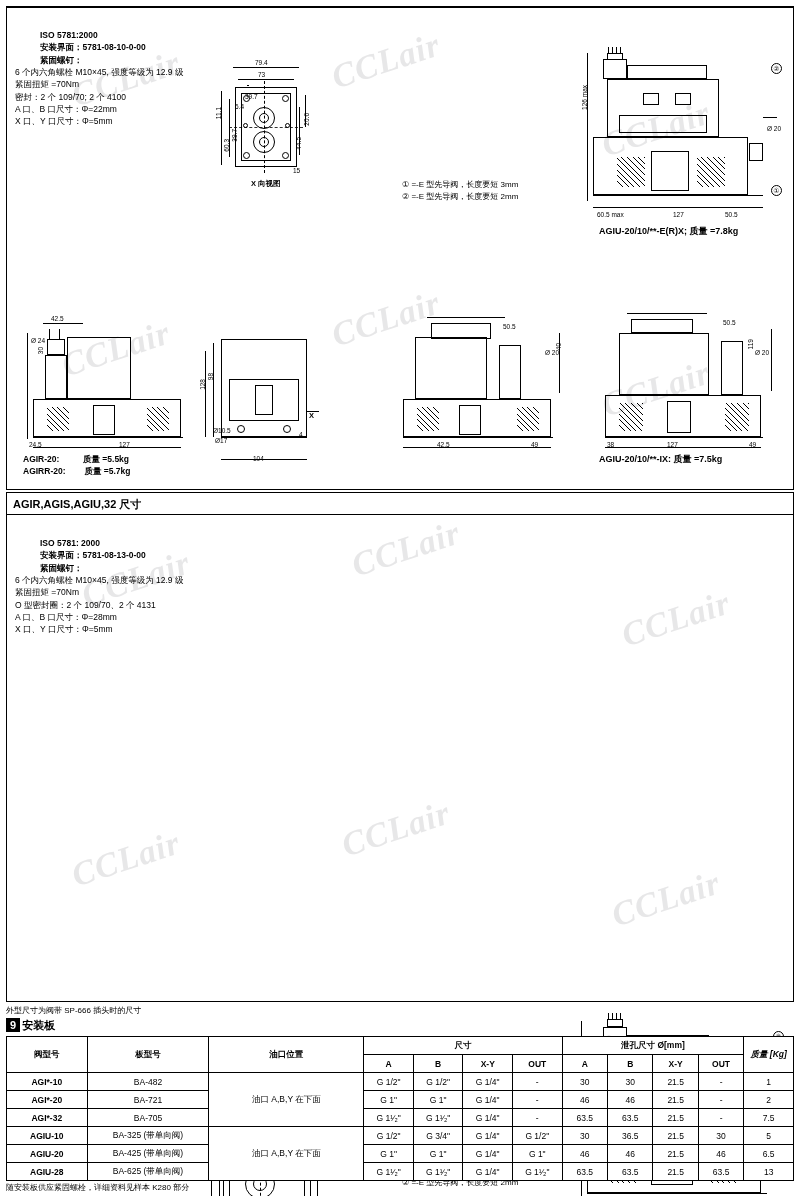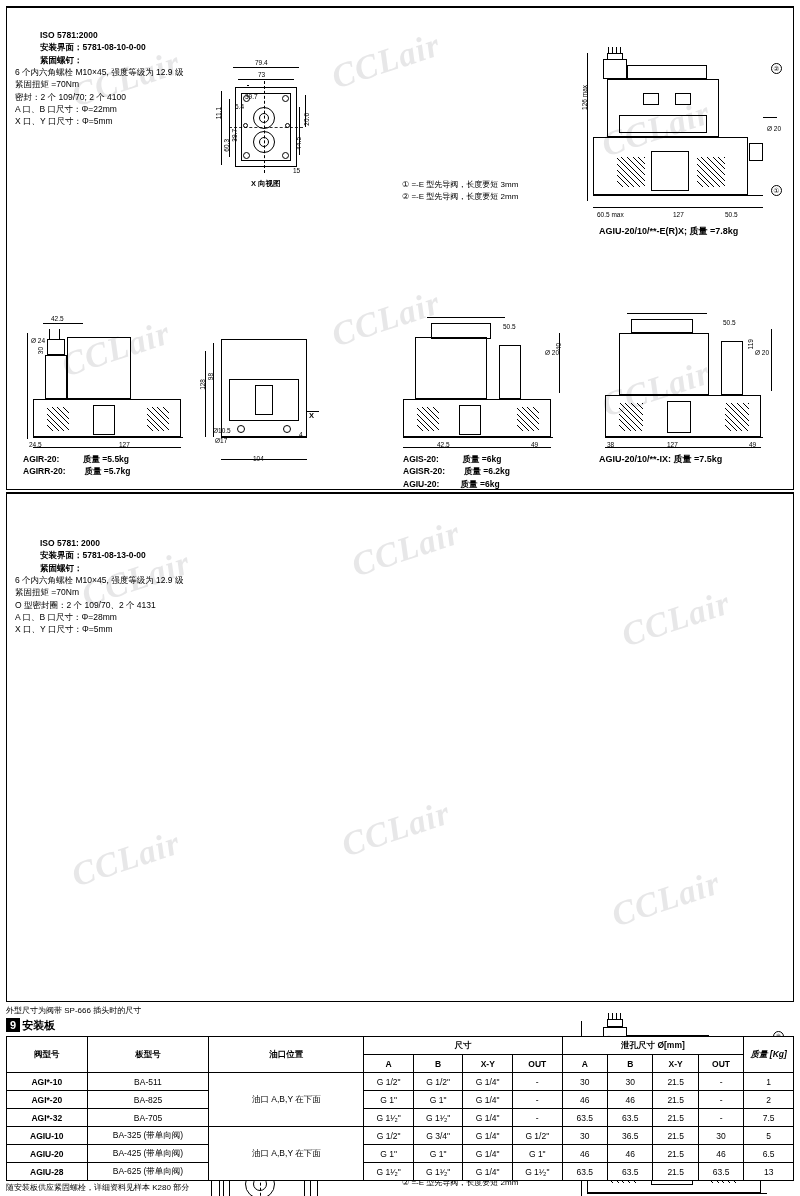--- a/index.html
+++ b/index.html
@@ -268,23 +268,20 @@
       <div class="ln" style="left:396px; top:430px; width:150px; height:1.4px;"></div>
       <div class="ln" style="left:420px; top:310px; width:78px; height:1px;"></div>
       <div class="ln" style="left:552px; top:326px; width:1px; height:60px;"></div>
       <div class="ln" style="left:396px; top:440px; width:148px; height:1px;"></div>
     </div>
     <div class="dim" style="left:496px; top:316px;">50.5</div>
     <div class="dim" style="left:538px; top:342px;">Ø 20</div>
     <div class="dim v" style="left:548px; top:336px;">40</div>
     <div class="dim" style="left:430px; top:434px;">42.5</div>
     <div class="dim" style="left:524px; top:434px;">49</div>
-    <div class="cap2" style="left:396px; top:446px;">AGIS-20:          质量 =6kg
-AGISR-20:        质量 =6.2kg
-AGIU-20:         质量 =6kg</div>
 
     <div>
       <div class="boxh" style="left:598px; top:388px; width:156px; height:42px;"></div>
       <div class="box" style="left:612px; top:326px; width:90px; height:62px;"></div>
       <div class="box" style="left:624px; top:312px; width:62px; height:14px;"></div>
       <div class="box" style="left:714px; top:334px; width:22px; height:54px;"></div>
       <div class="hatch" style="left:612px; top:396px; width:24px; height:28px;"></div>
       <div class="hatch" style="left:718px; top:396px; width:24px; height:28px;"></div>
       <div class="box" style="left:660px; top:394px; width:24px; height:32px;"></div>
       <div class="ln" style="left:598px; top:430px; width:158px; height:1.4px;"></div>
@@ -295,20 +292,21 @@
     <div class="dim" style="left:716px; top:312px;">50.5</div>
     <div class="dim v" style="left:740px; top:332px;">119</div>
     <div class="dim" style="left:748px; top:342px;">Ø 20</div>
     <div class="dim" style="left:600px; top:434px;">38</div>
     <div class="dim" style="left:660px; top:434px;">127</div>
     <div class="dim" style="left:742px; top:434px;">49</div>
     <div class="cap" style="left:592px; top:446px;">AGIU-20/10/**-IX:   质量 =7.5kg</div>
   </div>
 
   <div class="section" id="sec32">
+    <div class="sec-title">AGIR,AGIS,AGIU,32 尺寸</div>
     <div class="title-rule"></div>
 
     <div class="spec-block" style="top:44px;">
       <div class="b">ISO 5781: 2000</div>
       <div class="b">安装界面：5781-08-13-0-00</div>
       <div class="b">紧固螺钉：</div>
       <div>6 个内六角螺栓 M10×45, 强度等级为 12.9 级</div>
       <div>紧固扭矩 =70Nm</div>
       <div>O 型密封圈：2 个 109/70、2 个 4131</div>
       <div>A 口、B 口尺寸：Φ=28mm</div>
@@ -464,35 +462,35 @@
         <th style="width:48px;">OUT</th>
         <th style="width:44px;">A</th>
         <th style="width:44px;">B</th>
         <th style="width:44px;">X-Y</th>
         <th style="width:44px;">OUT</th>
       </tr>
     </thead>
     <tbody>
       <tr>
         <td class="model">AGI*-10</td>
-        <td class="plate">BA-511</td>
+        <td class="plate">BA-482</td>
         <td rowspan="3">油口 A,B,Y 在下面</td>
         <td>G 1/2"</td>
         <td>G 1/2"</td>
         <td>G 1/4"</td>
         <td>-</td>
         <td>30</td>
         <td>30</td>
         <td>21.5</td>
         <td>-</td>
         <td>1</td>
       </tr>
       <tr>
         <td class="model">AGI*-20</td>
-        <td class="plate">BA-825</td>
+        <td class="plate">BA-721</td>
         <td>G 1"</td>
         <td>G 1"</td>
         <td>G 1/4"</td>
         <td>-</td>
         <td>46</td>
         <td>46</td>
         <td>21.5</td>
         <td>-</td>
         <td>2</td>
       </tr>

